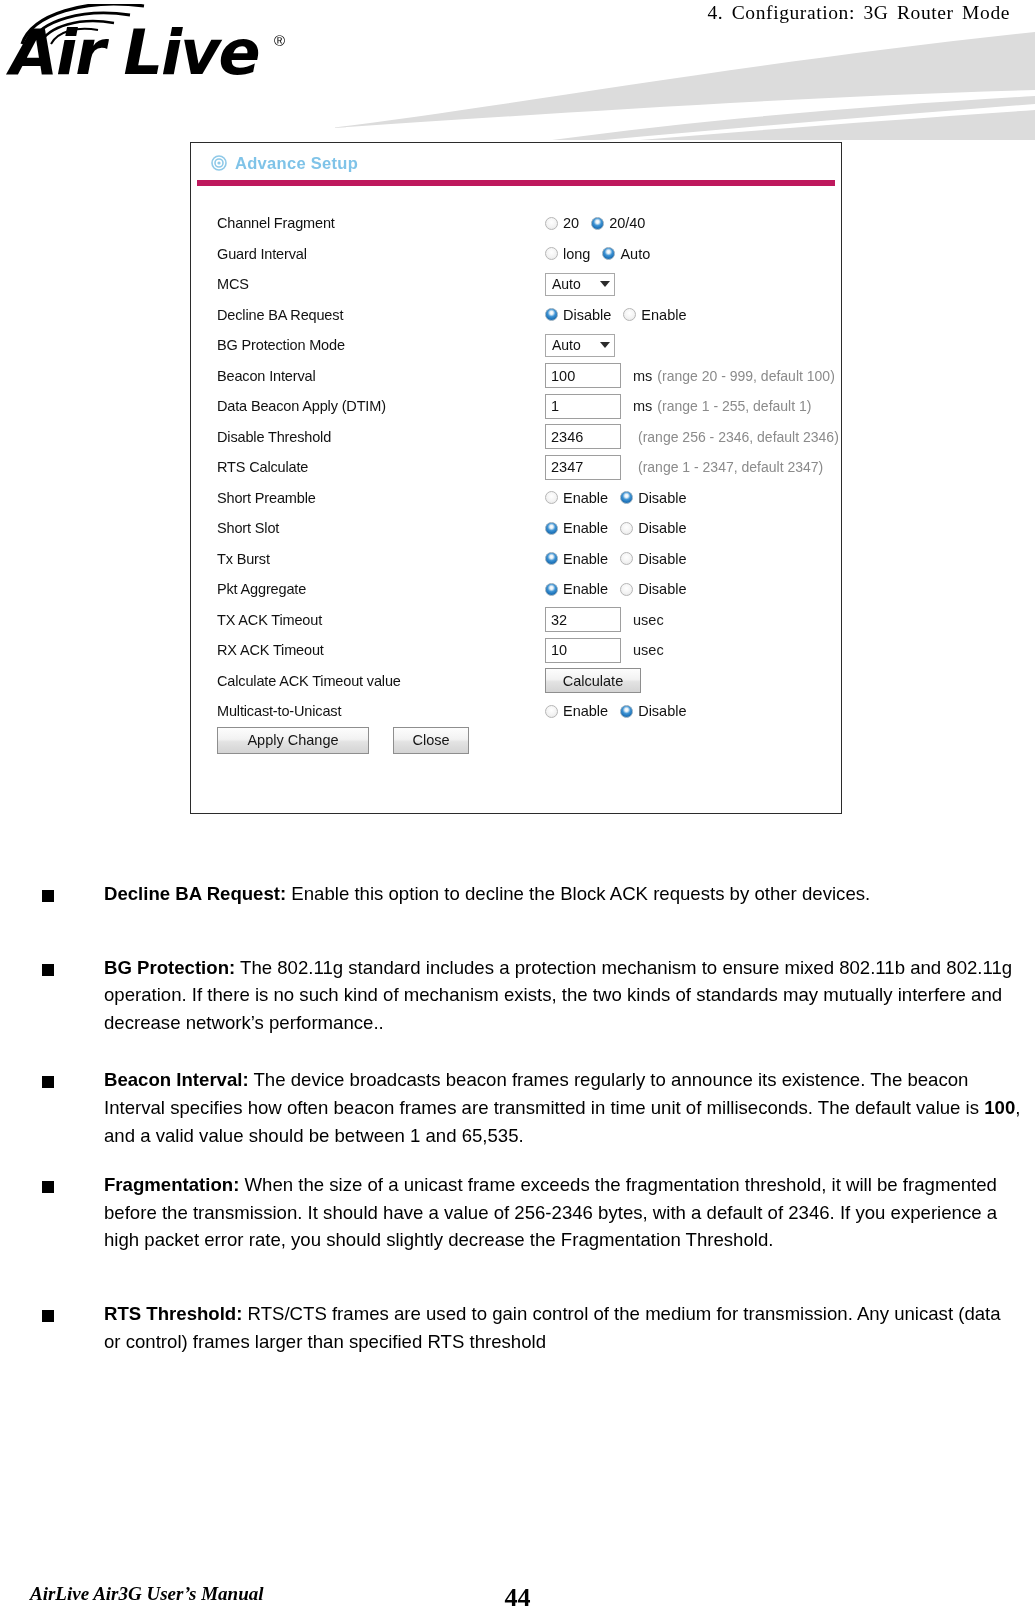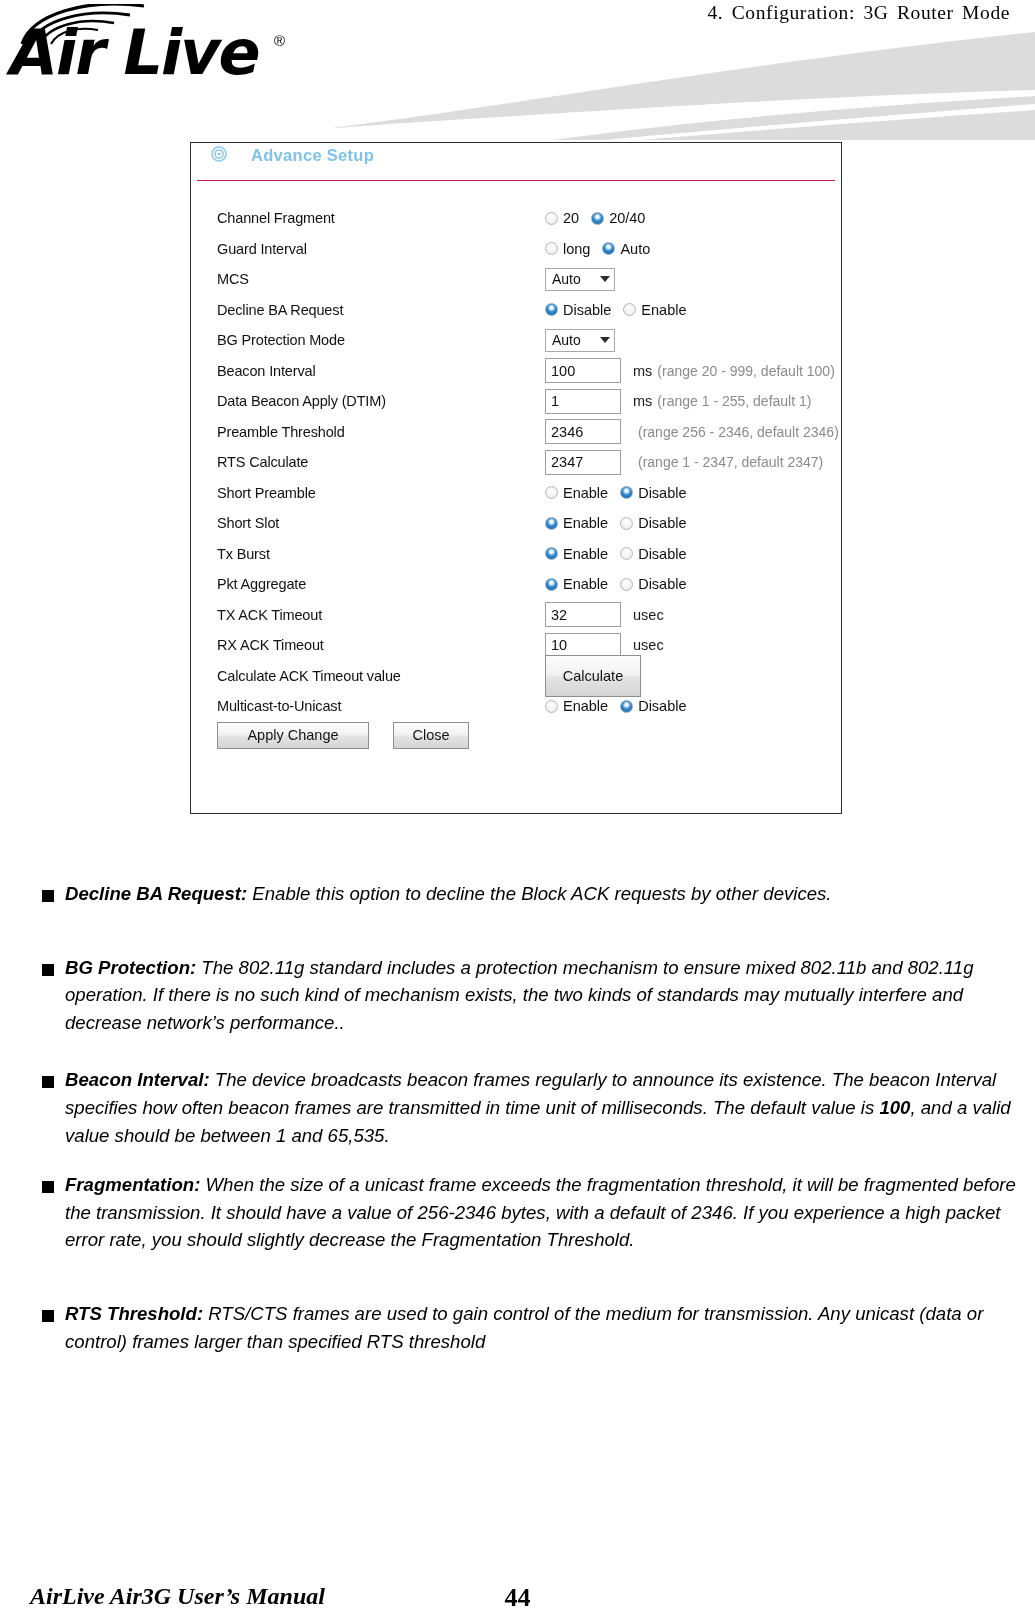--- a/index.html
+++ b/index.html
@@ -85,23 +85,23 @@
     height: 672px;
     background: #ffffff;
     border: 1px solid #2b2b2b;
     box-sizing: border-box;
   }
   .panel-titlebar {
     position: relative;
     height: 34px;
     padding: 0 0 0 14px;
     display: flex;
-    align-items: flex-start;
-    gap: 24px;
-    border-bottom: 1px solid #be185d;
+    align-items: center;
+    gap: 8px;
+    border-bottom: 6px solid #be185d;
     margin: 3px 6px 0 6px;
   }
   .target-icon {
     width: 16px; height: 16px;
     flex: 0 0 auto;
     display: block;
   }
   .panel-title {
     font-size: 16.5px;
     font-weight: bold;
@@ -212,21 +212,21 @@
   
   .btn {
     border: 1px solid #8e8e8e;
     background: linear-gradient(to bottom, #fdfdfd 0%, #f2f2f2 45%, #e3e3e3 55%, #d4d4d4 100%);
     box-sizing: border-box;
     font-size: 14.5px;
     color: #151515;
     display: inline-flex;
     align-items: center;
     justify-content: center;
-    height: 42px;
+    height: 25px;
     padding: 0 10px;
   }
   .btn-calculate { width: 96px; }
 
   .btn-bar {
     display: flex;
     gap: 24px;
     padding-left: 26px;
     align-items: flex-end;
   }
@@ -235,24 +235,23 @@
 
   
   .body-text {
     position: absolute;
     top: 880px;
     left: 0;
     width: 1035px;
   }
   .bullet-block {
     position: relative;
-    padding-left: 65px;
+    padding-left: 104px;
     padding-right: 14px;
     margin-bottom: 0;
-    font-style: italic;
   }
   .bullet-marker {
     position: absolute;
     left: 42px;
     top: 10px;
     width: 12px;
     height: 12px;
     background: #000;
   }
   .bullet-text {
@@ -273,21 +272,21 @@
     left: 0;
     bottom: 8px;
     width: 1035px;
     height: 30px;
   }
   .footer-left {
     position: absolute;
     left: 30px;
     top: 0;
     font-family: "Liberation Serif", serif;
-    font-size: 24px;
+    font-size: 19px;
     font-weight: bold;
     font-style: italic;
     color: #000;
     white-space: nowrap;
   }
   .footer-page {
     position: absolute;
     left: 0;
     top: 0;
     width: 1035px;
@@ -410,21 +409,21 @@
     <div class="row">
       <div class="row-label">Data Beacon Apply (DTIM)</div>
       <div class="row-control">
         <div class="textbox">1</div>
         <span class="unit">ms</span>
         <span class="hint">(range 1 - 255, default 1)</span>
       </div>
     </div>
 
     <div class="row">
-      <div class="row-label">Preamble Threshold</div>
+      <div class="row-label">Disable Threshold</div>
       <div class="row-control">
         <div class="textbox">2346</div>
         <span class="unit"></span>
         <span class="hint">(range 256 - 2346, default 2346)</span>
       </div>
     </div>
 
     <div class="row">
       <div class="row-label">RTS Calculate</div>
       <div class="row-control">

